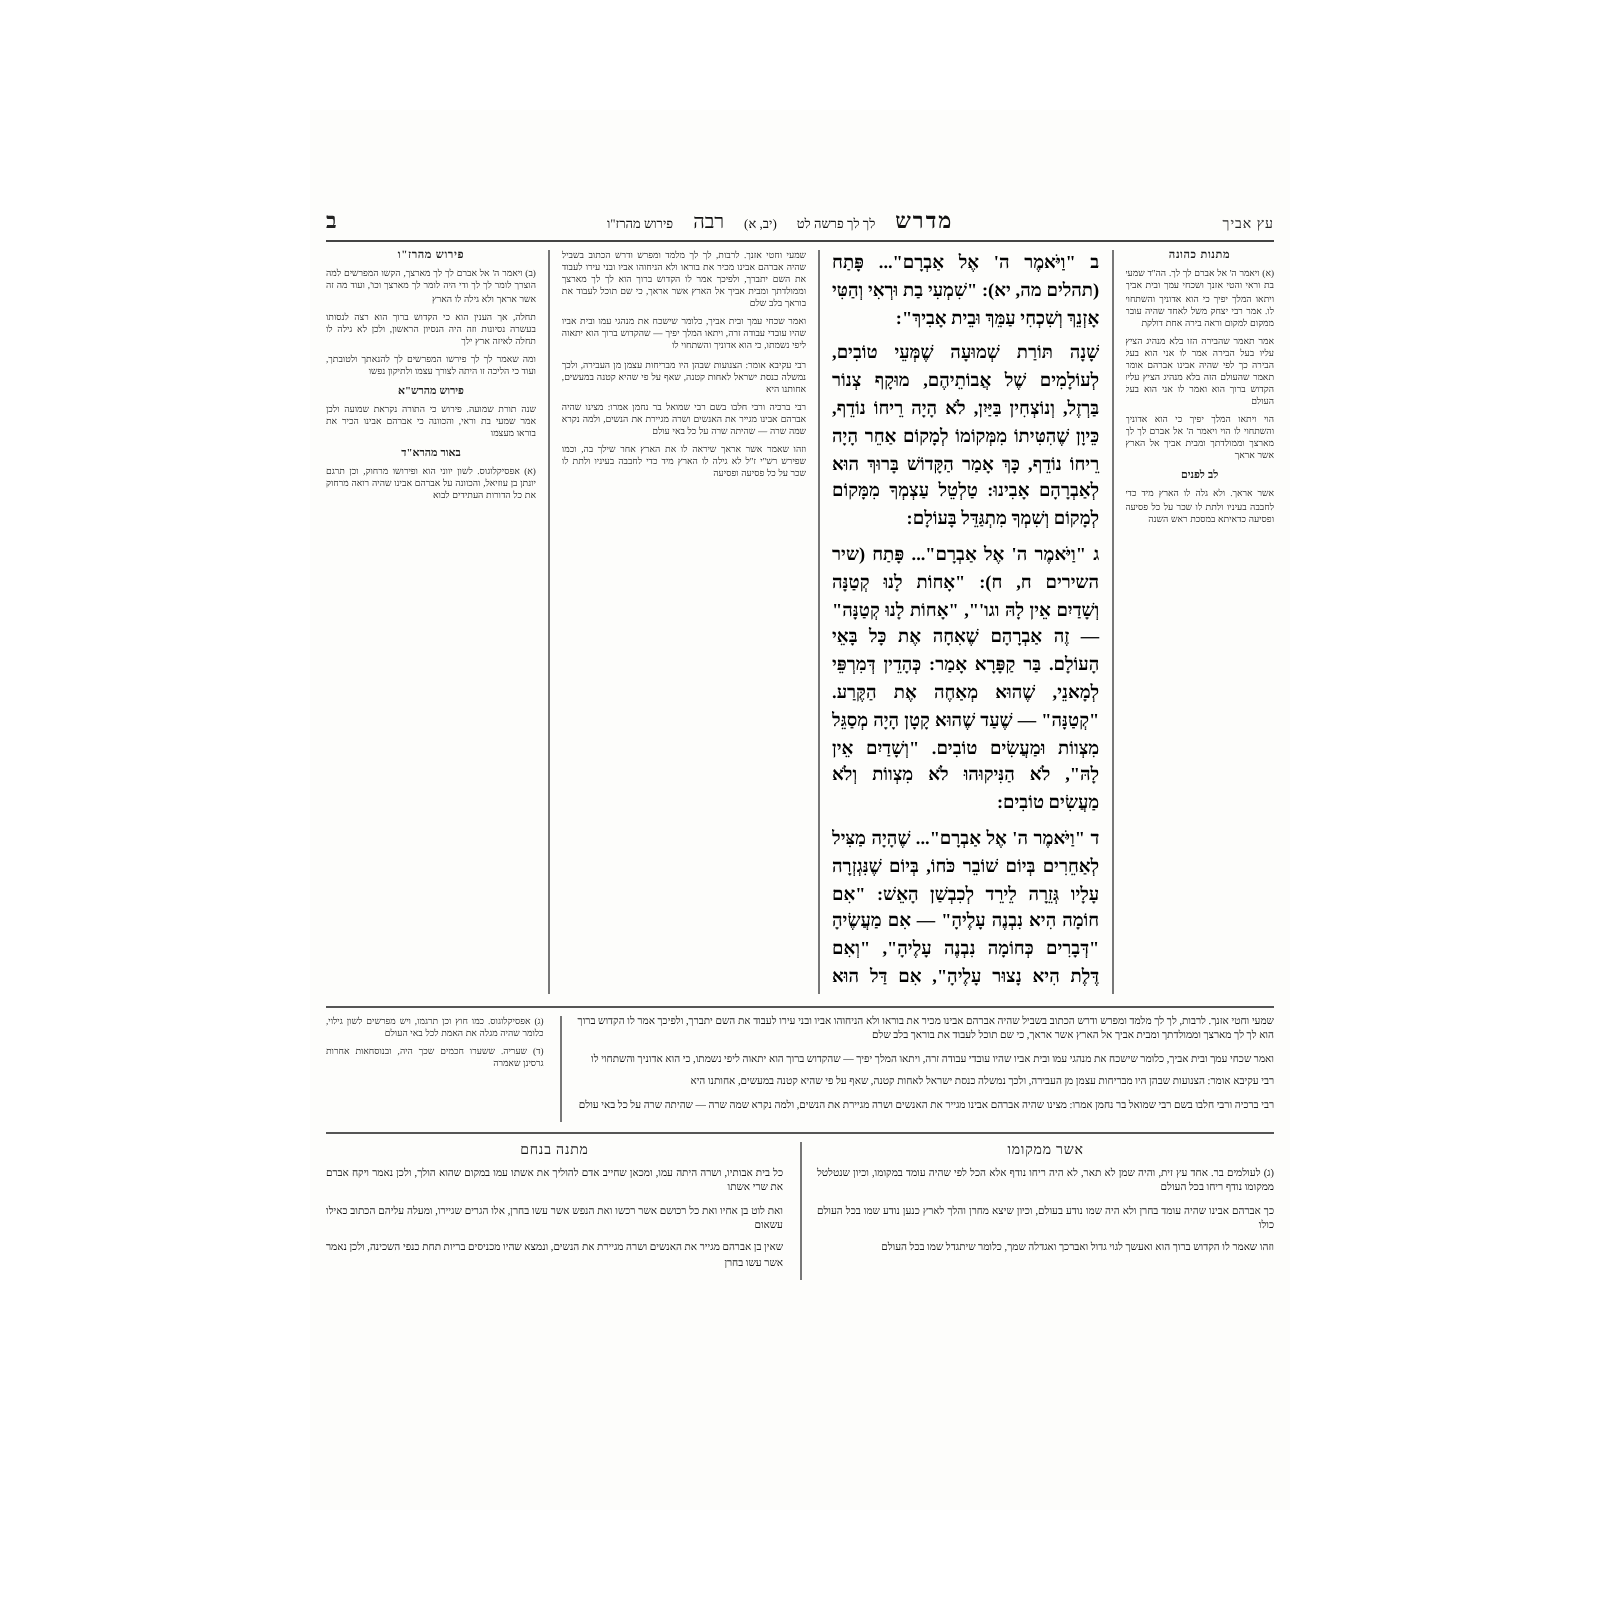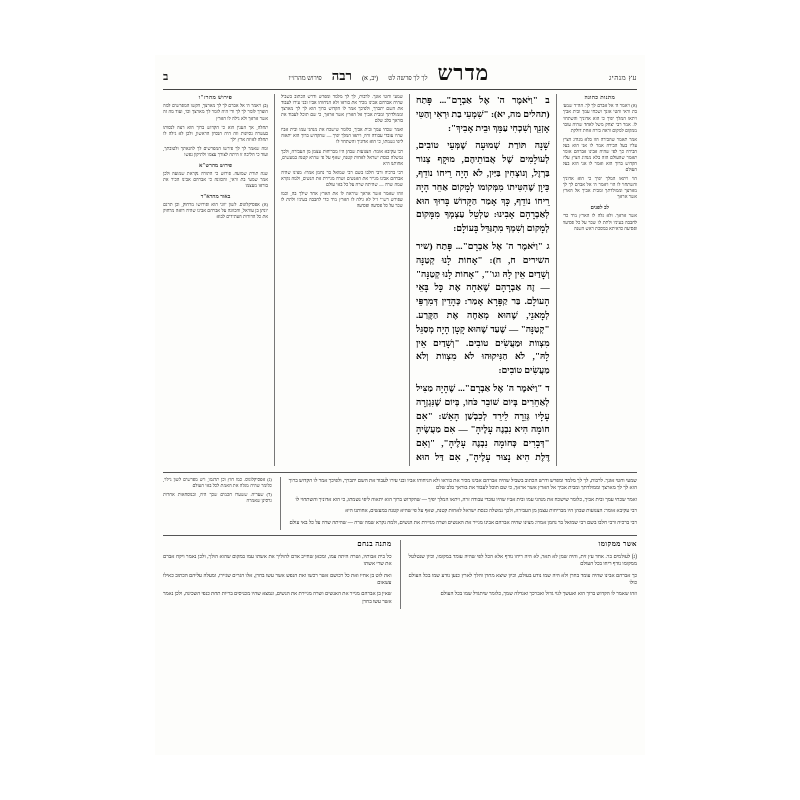--- a/index.html
+++ b/index.html
@@ -41,27 +41,28 @@
     white-space: nowrap;
     color: #222;
   }
   .hdr-center {
     display: flex;
     flex-direction: row;
     align-items: baseline;
     gap: 10px;
   }
   .hdr-main {
-    font-size: 21px;
+    font-size: 11px;
     font-weight: bold;
     letter-spacing: 1px;
+    margin-top: 44px;
   }
   .hdr-sub {
-    font-size: 13px;
-    font-weight: bold;
+    font-size: 10px;
+    font-weight: normal;
   }
   .hdr-tiny {
     font-size: 6.5px;
   }
   .hdr-folio {
     font-size: 11px;
     font-weight: bold;
   }
   
   .band {
@@ -145,37 +146,38 @@
     margin-top: 5px;
     border-top: 1px solid #555;
     padding-top: 4px;
     display: flex;
     flex-direction: row;
     gap: 8px;
   }
   .bottom-left { width: 230px; }
   .bottom-right { width: 230px; }
   .center-title {
-    font-weight: bold;
+    text-align: center;
+    font-weight: normal;
     font-size: 7px;
     margin: 0 0 3px 0;
     letter-spacing: 0.4px;
   }
   .vsep {
     width: 1px;
     background: #777;
   }
 </style>
 </head>
 <body>
 
 <div class="page">
 
   <div class="hdr">
-    <div class="hdr-right">עץ מנהיג</div>
+    <div class="hdr-right">עץ אביך</div>
     <div class="hdr-center">
       <span class="hdr-main">מדרש</span>
       <span class="hdr-tiny">לך לך פרשה לט</span>
       <span class="hdr-tiny">(יב, א)</span>
       <span class="hdr-sub">רבה</span>
       <span class="hdr-tiny">פירוש מהרז"ו</span>
     </div>
     <div class="hdr-left hdr-folio">ב</div>
   </div>
 

